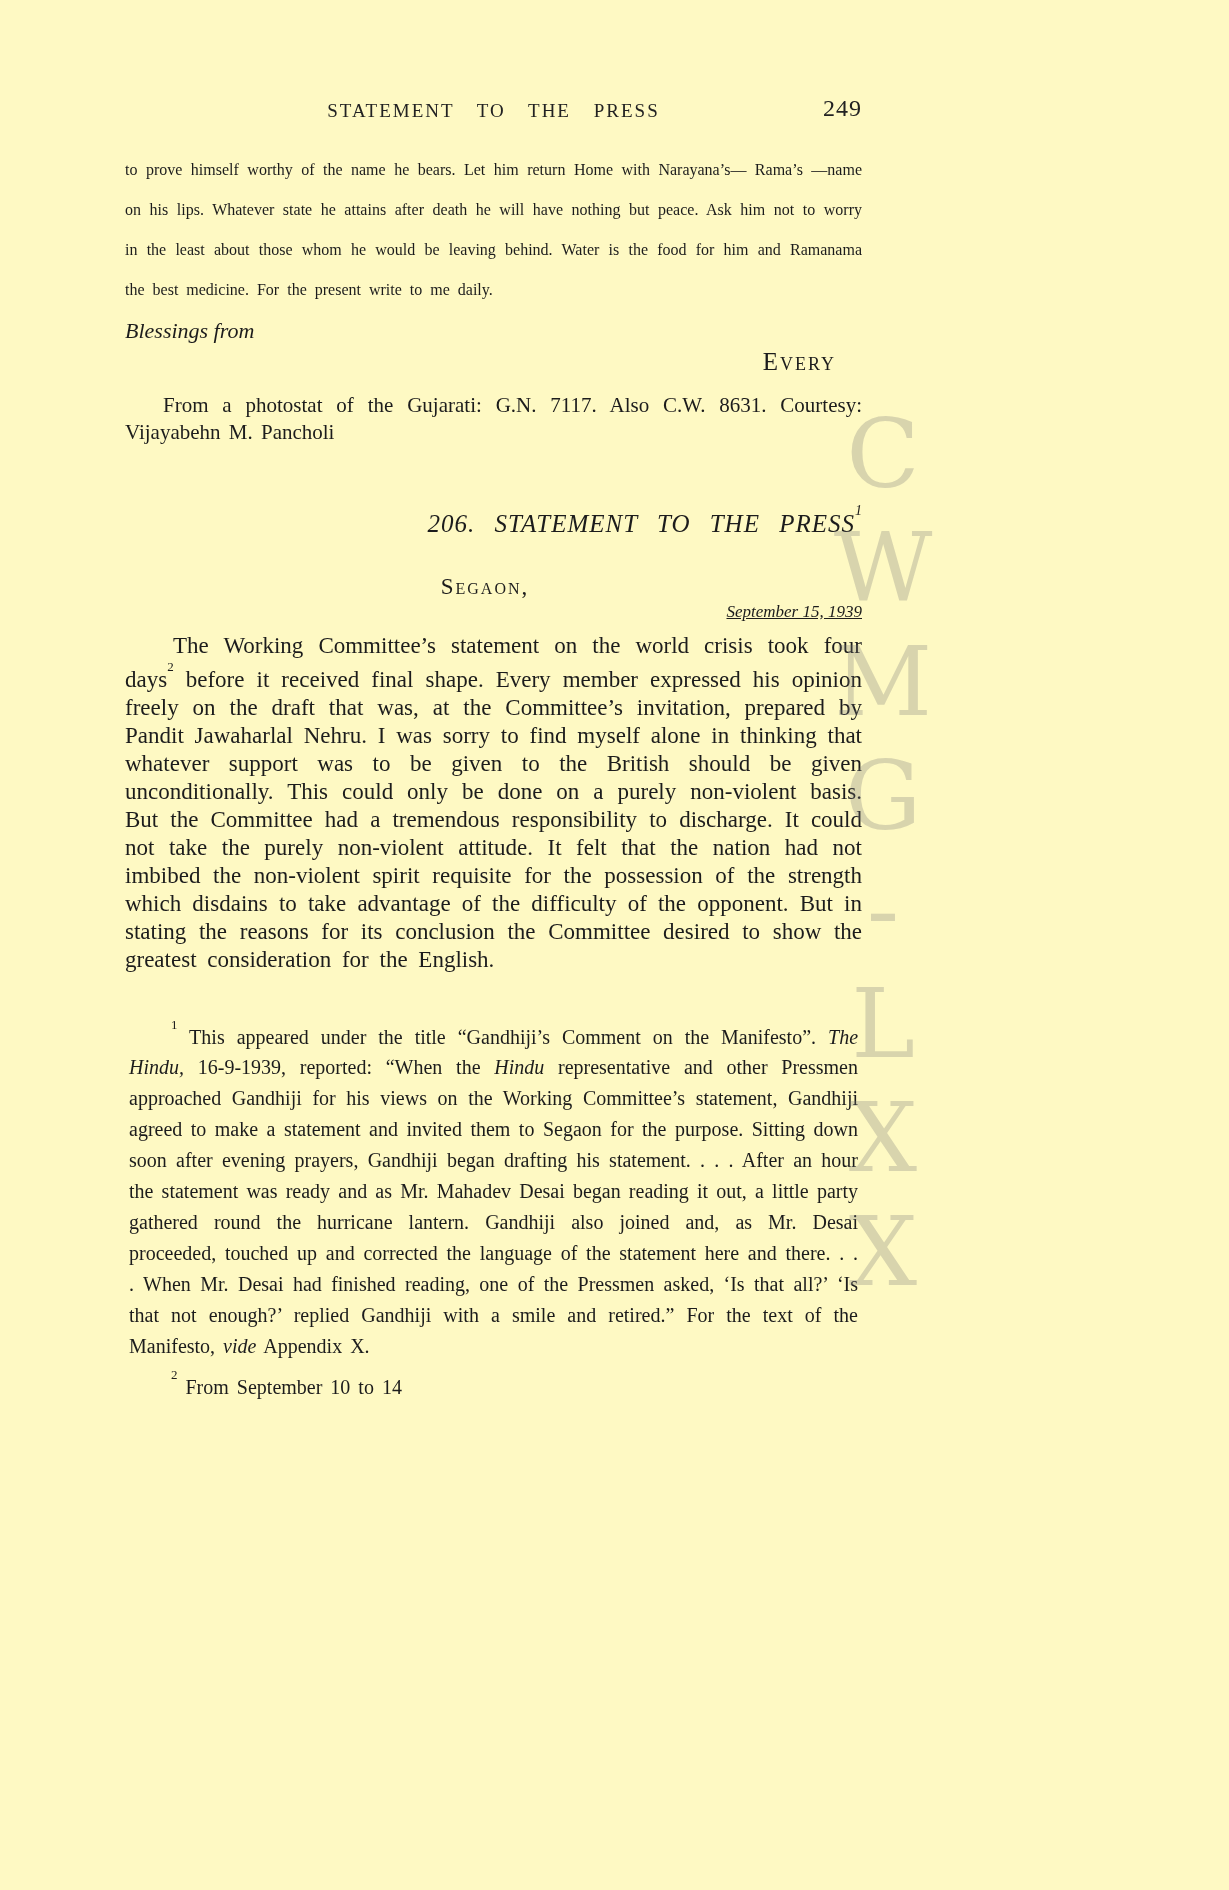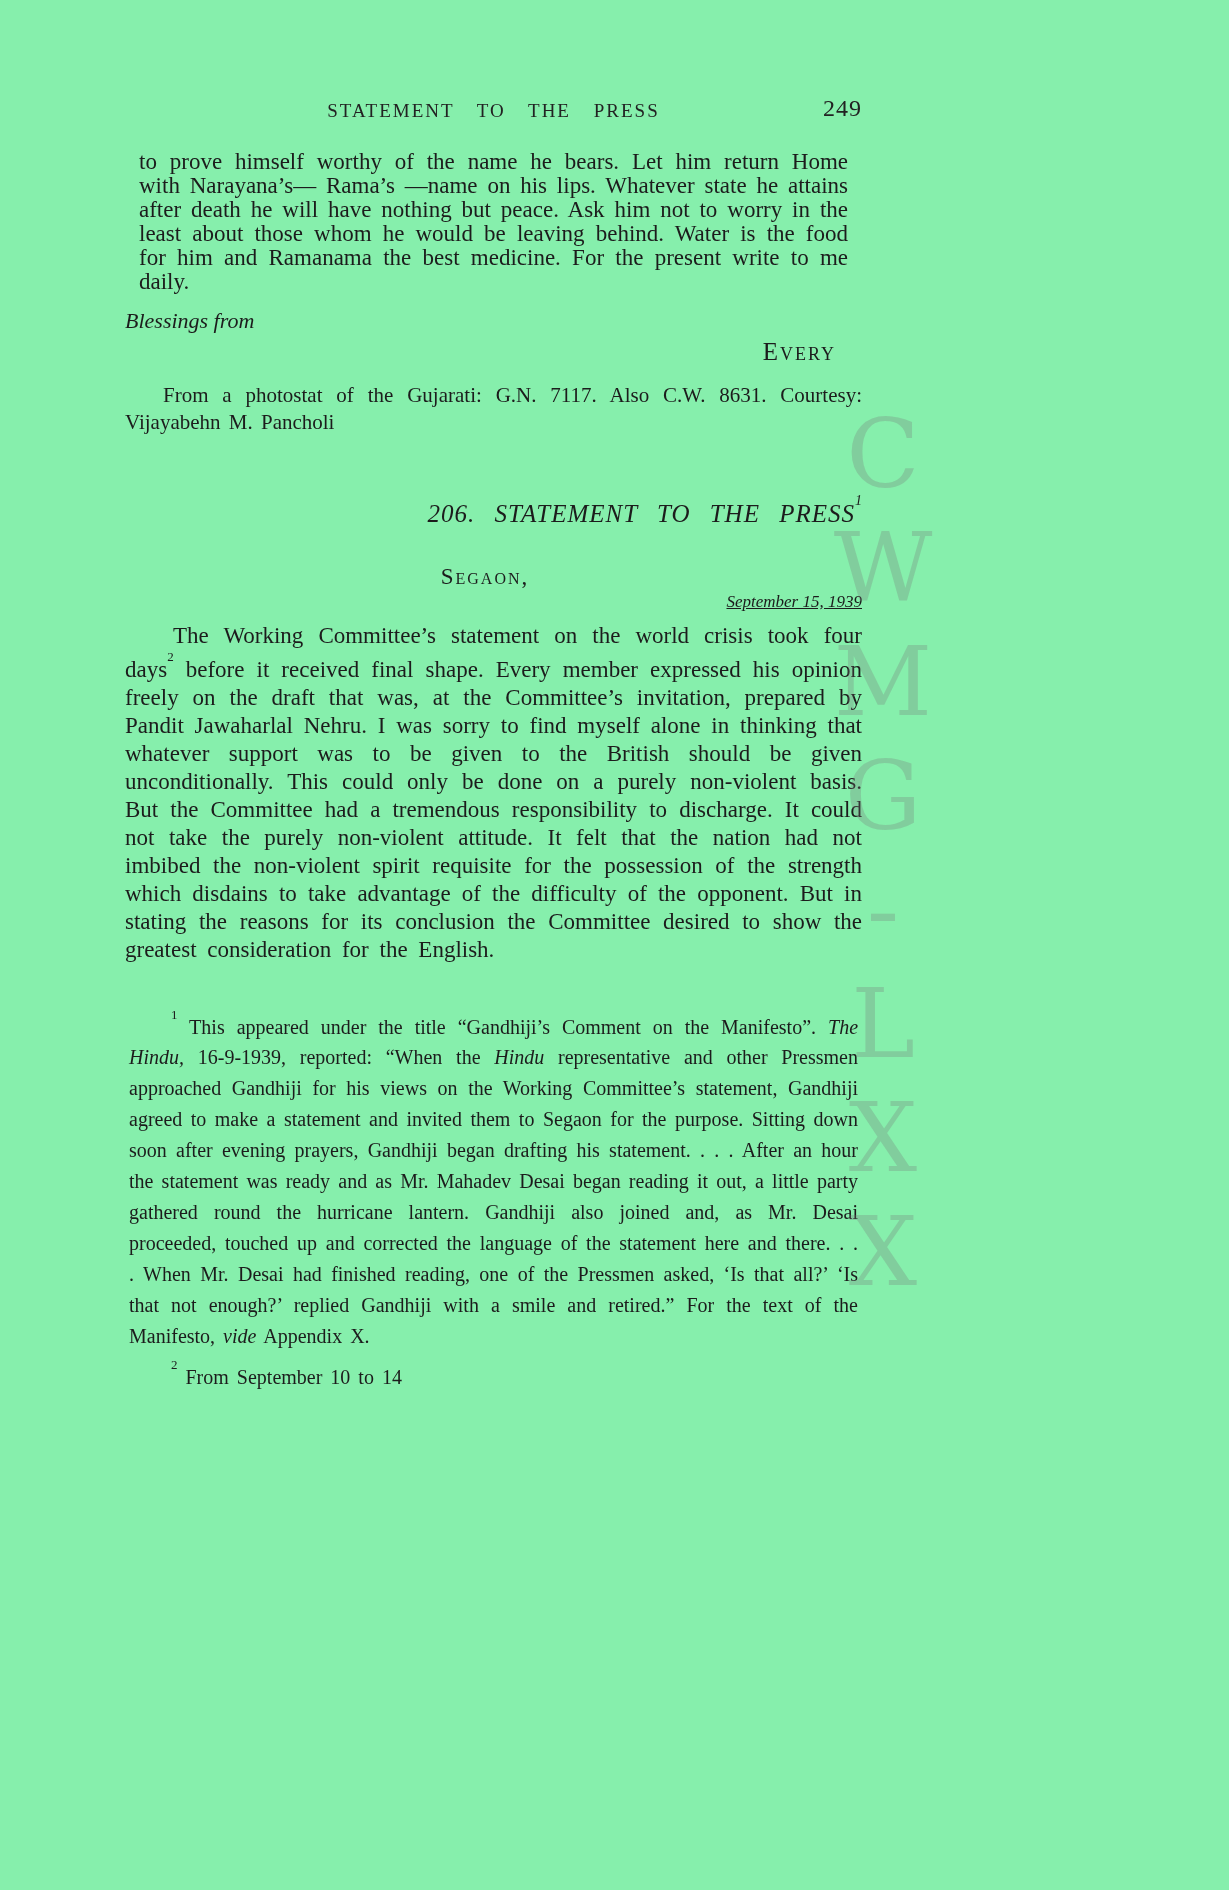--- a/index.html
+++ b/index.html
@@ -3,35 +3,35 @@
 <meta charset="utf-8">
 <style>
   html,body{margin:0;padding:0;}
   body{
     width:1229px;height:1890px;
     background:#ffffff;
     font-family:"Liberation Serif","DejaVu Serif",serif;
     color:#1c1c1c;
     position:relative;
   }
-  .page{position:absolute;inset:0;background:#86efac;overflow:hidden;}
+  .page{position:absolute;inset:0;background:#fef9c3;overflow:hidden;}
   .content{position:absolute;left:125px;top:100px;width:737px;z-index:2;}
 
   .running-header{
     position:relative;text-align:center;
     font-size:19px;letter-spacing:2px;word-spacing:16px;
     margin-bottom:28px;color:#222;
   }
   .page-number{
     position:absolute;right:0;top:-5px;
     font-size:24px;letter-spacing:1px;word-spacing:normal;
   }
 
   .letter-body{
-    margin:14px;font-size:23px;line-height:24px;
+    margin:0;font-size:16px;line-height:40px;
     text-align:justify;word-spacing:4px;
   }
   .valediction{
     margin:8px 0 0 0;text-align:left;font-style:italic;
     font-size:22px;
   }
   .signature{
     margin:4px 0 0 0;text-align:right;
     font-variant:small-caps;font-size:25px;letter-spacing:2px;
     padding-right:26px;

